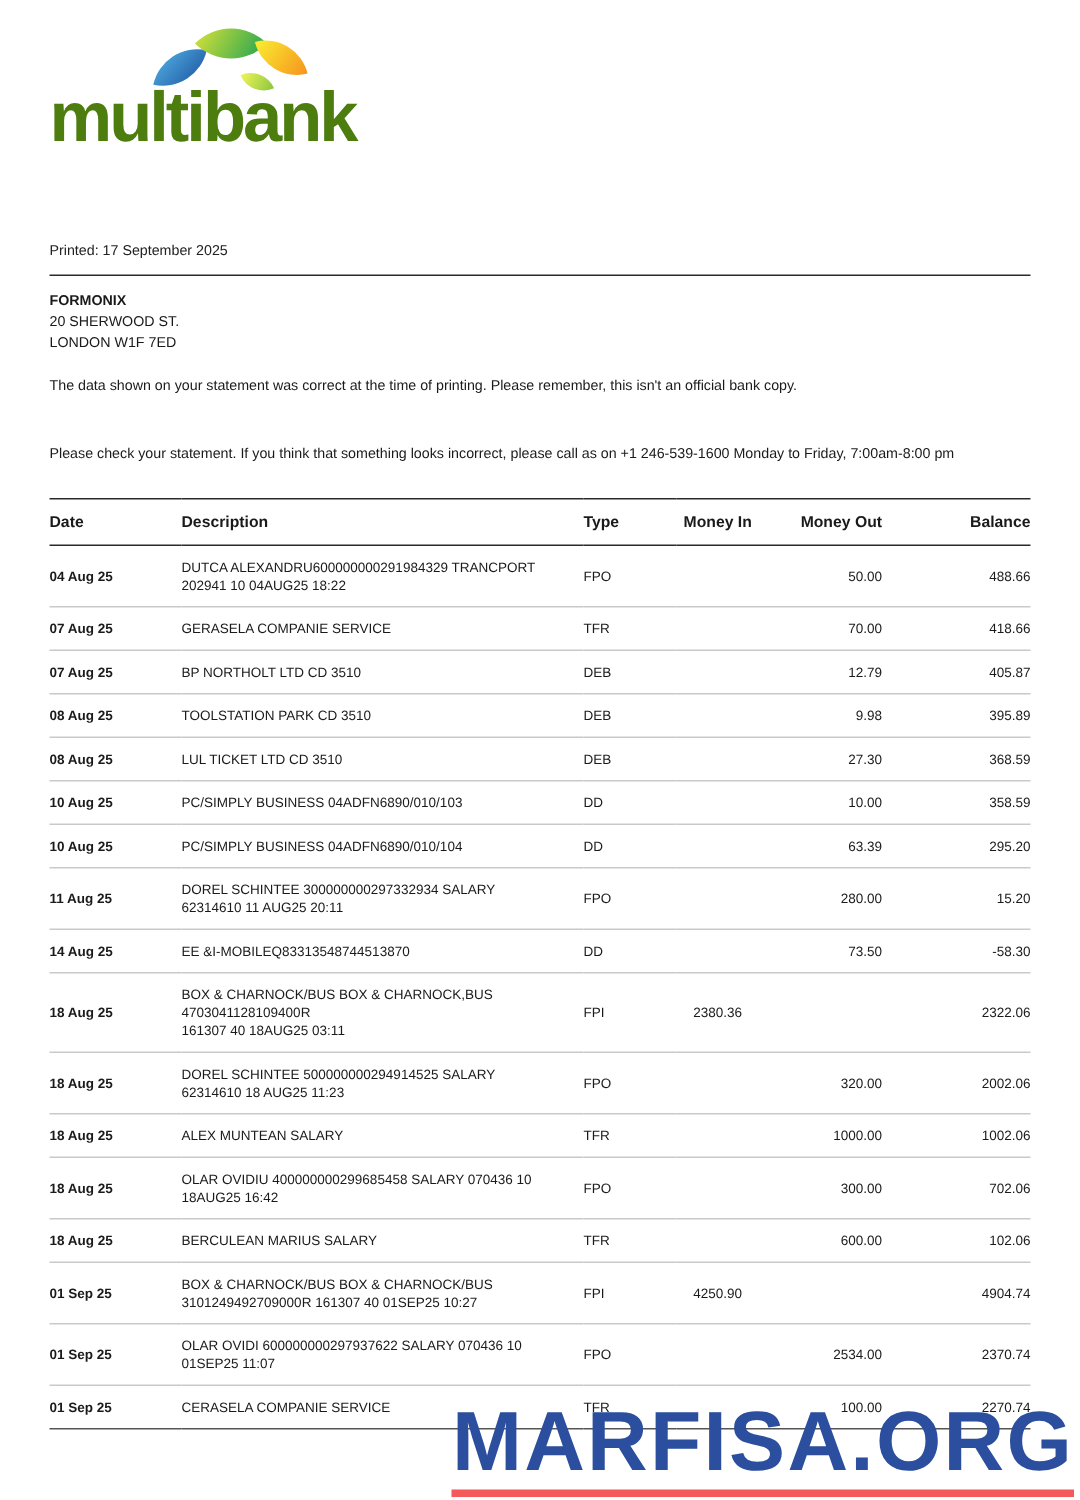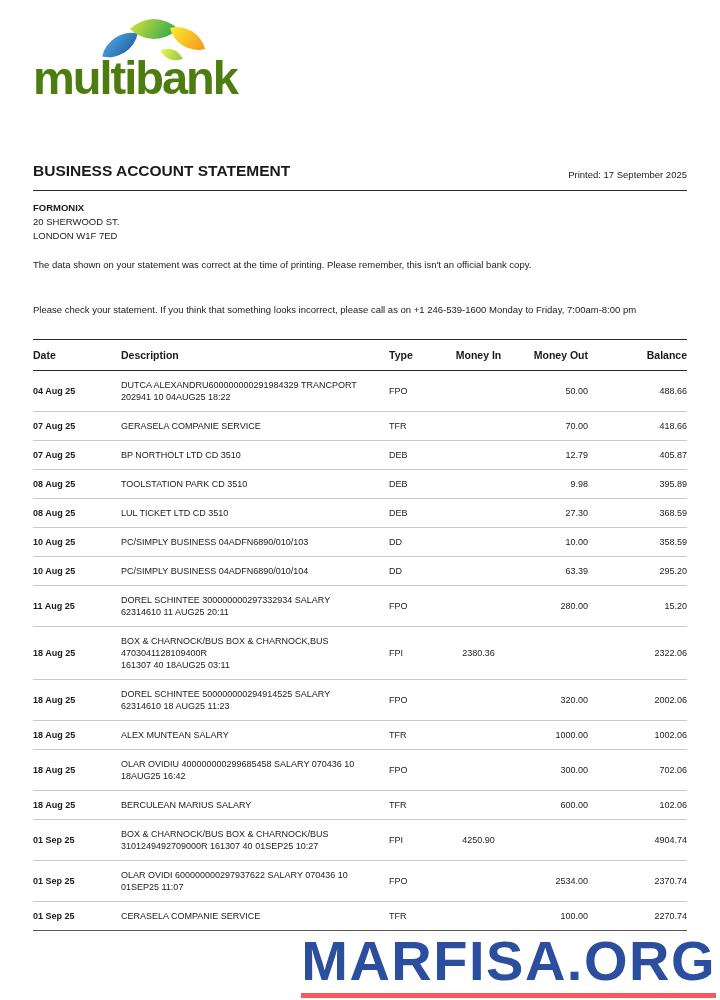--- a/index.html
+++ b/index.html
@@ -85,21 +85,20 @@
     <div class="leaves">
       <span class="leaf leaf-blue"></span>
       <span class="leaf leaf-green"></span>
       <span class="leaf leaf-lime"></span>
       <span class="leaf leaf-orange"></span>
     </div>
     <div class="logo-text" style="color: #4d7c0f;">multibank</div>
   </div>
 
   <div class="title-row">
-    <div class="doc-title">BUSINESS ACCOUNT STATEMENT</div>
     <div class="printed">Printed: 17 September 2025</div>
   </div>
 
   <div class="account-block">
     <div class="account-left">
       <div class="holder">FORMONIX</div>
       <div>20 SHERWOOD ST.</div>
       <div>LONDON W1F 7ED</div>
     </div>
   </div>
@@ -179,20 +178,28 @@
         <tr>
           <td class="col-date">11 Aug 25</td>
           <td class="col-desc">DOREL SCHINTEE 300000000297332934 SALARY
 62314610 11 AUG25 20:11</td>
           <td class="col-type">FPO</td>
           <td class="col-in"></td>
           <td class="col-out">280.00</td>
           <td class="col-bal">15.20</td>
         </tr>
         <tr>
+          <td class="col-date">14 Aug 25</td>
+          <td class="col-desc">EE &amp;I-MOBILEQ83313548744513870</td>
+          <td class="col-type">DD</td>
+          <td class="col-in"></td>
+          <td class="col-out">73.50</td>
+          <td class="col-bal">-58.30</td>
+        </tr>
+        <tr>
           <td class="col-date">18 Aug 25</td>
           <td class="col-desc">BOX &amp; CHARNOCK/BUS BOX &amp; CHARNOCK,BUS 4703041128109400R
 161307 40 18AUG25 03:11</td>
           <td class="col-type">FPI</td>
           <td class="col-in">2380.36</td>
           <td class="col-out"></td>
           <td class="col-bal">2322.06</td>
         </tr>
         <tr>
           <td class="col-date">18 Aug 25</td>

